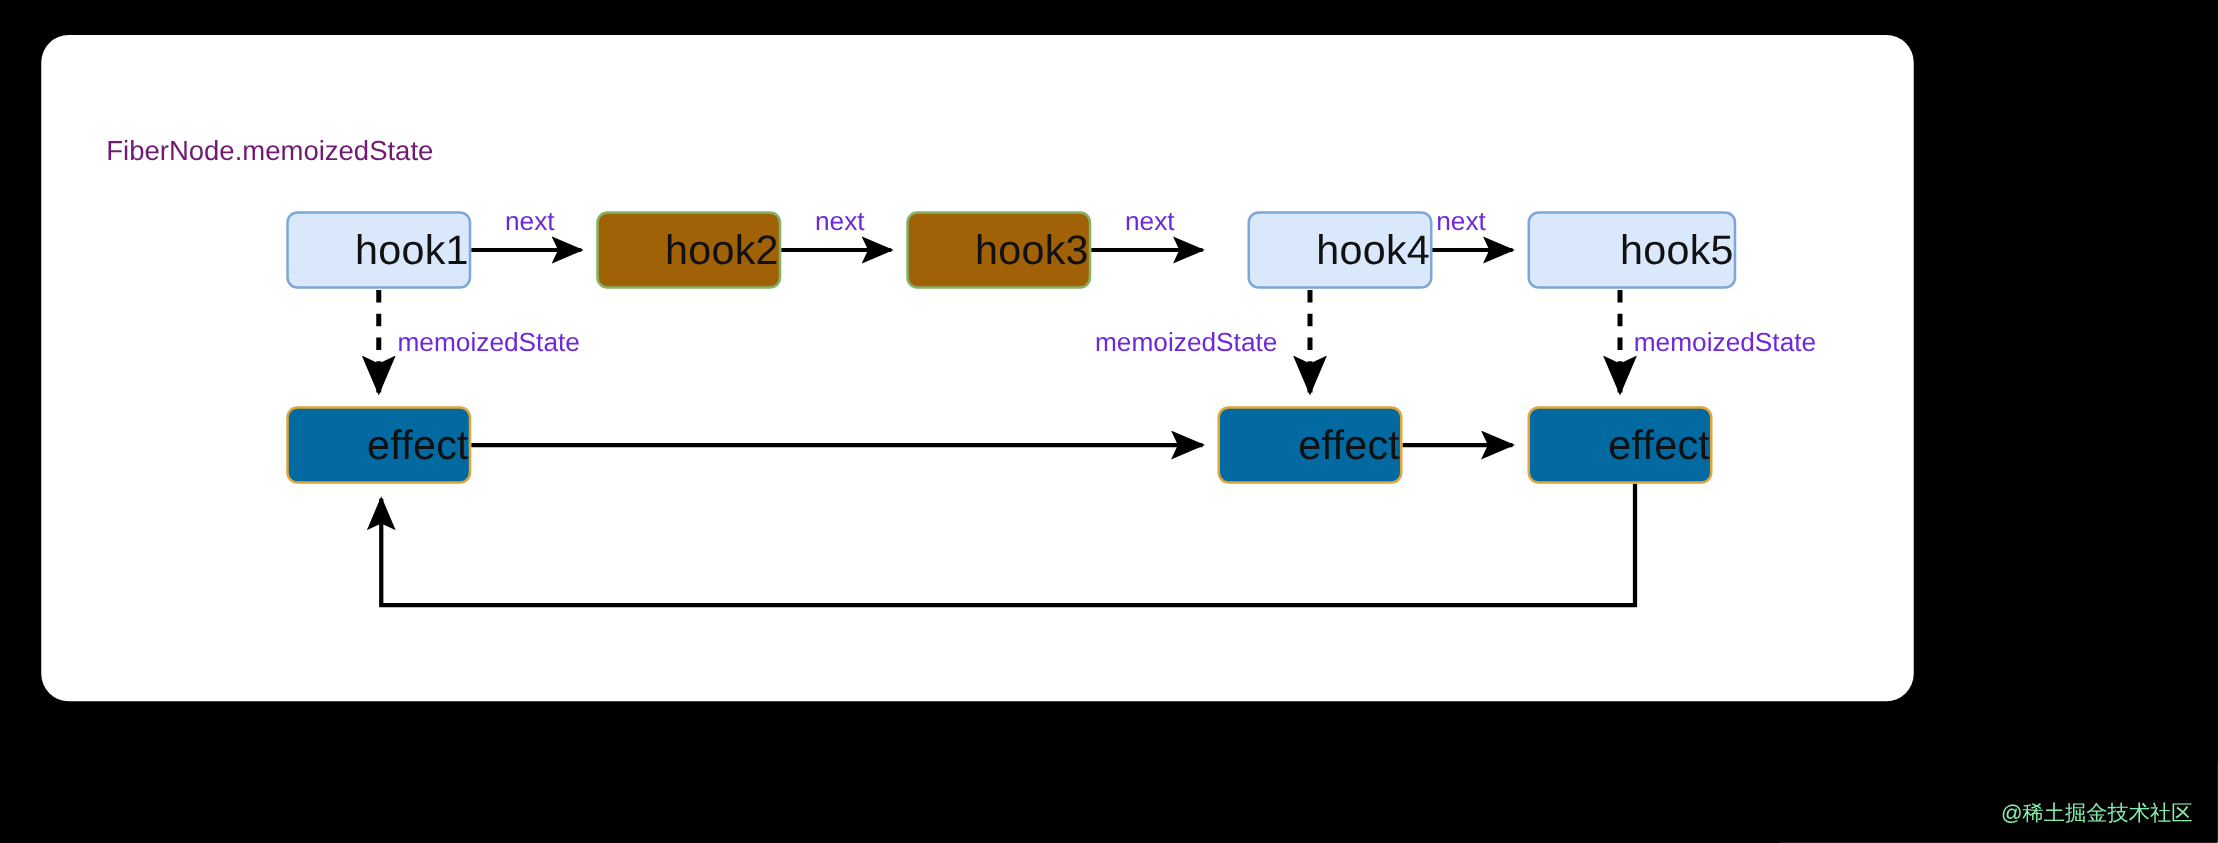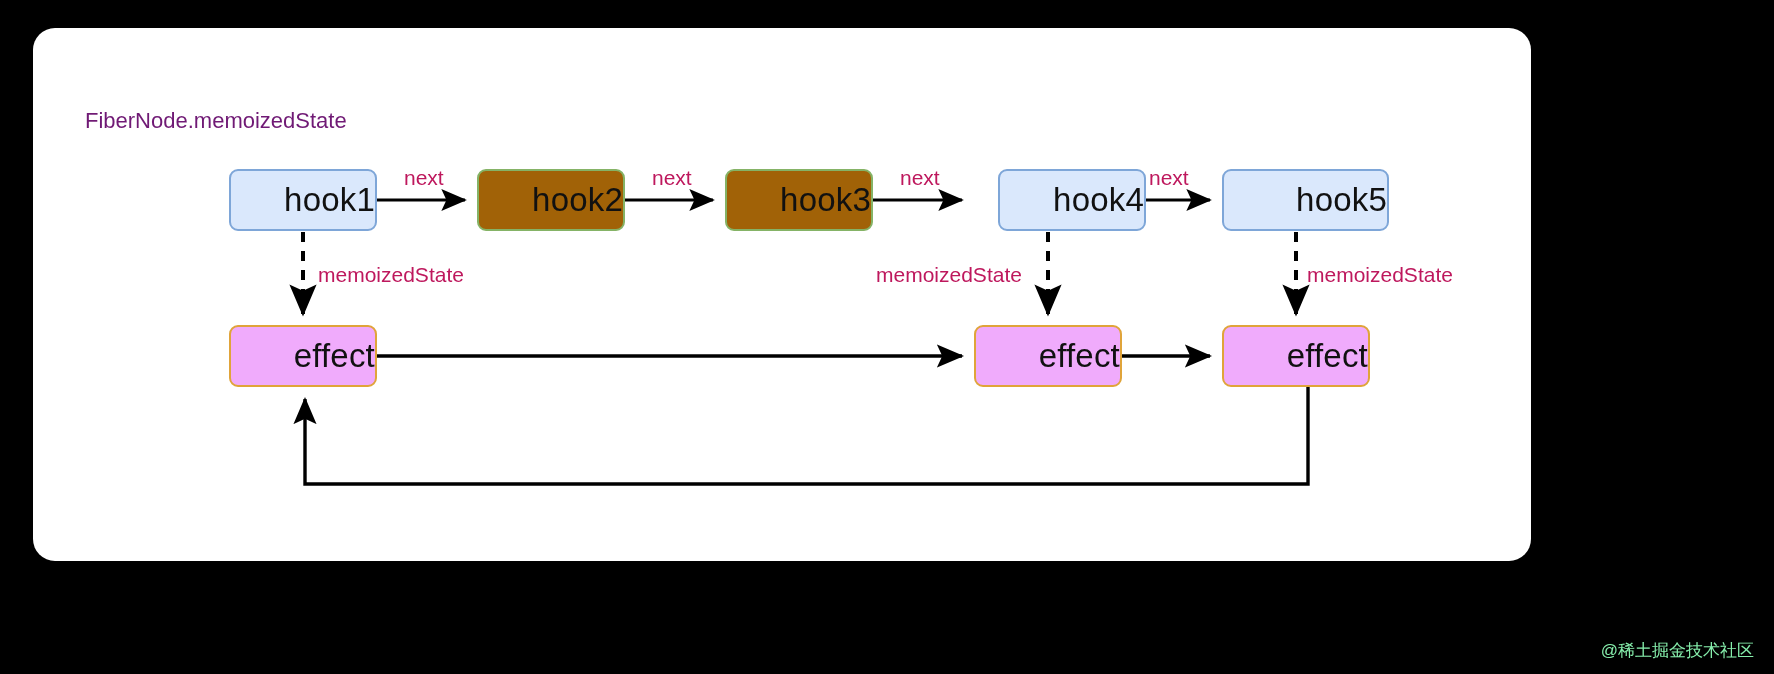--- a/index.html
+++ b/index.html
@@ -60,27 +60,27 @@
   }
   .node.blue {
     background: #dae8fc;
     border-color: #7ea6d8;
   }
   .node.green {
     background: #a16207;
     border-color: #85b366;
   }
   .node.orange {
-    background: #f0abfc;
+    background: #0369a1;
     border-color: #e0a43a;
   }
   .edge-label {
     position: absolute;
     font-size: 21px;
-    color: #be185d;
+    color: #6d28d9;
     white-space: nowrap;
     font-family: "Liberation Sans", sans-serif;
   }
   .watermark {
     position: absolute;
     right: 20px;
     bottom: 12px;
     font-size: 17px;
     color: #86efac;
     font-family: "Liberation Sans", sans-serif;

